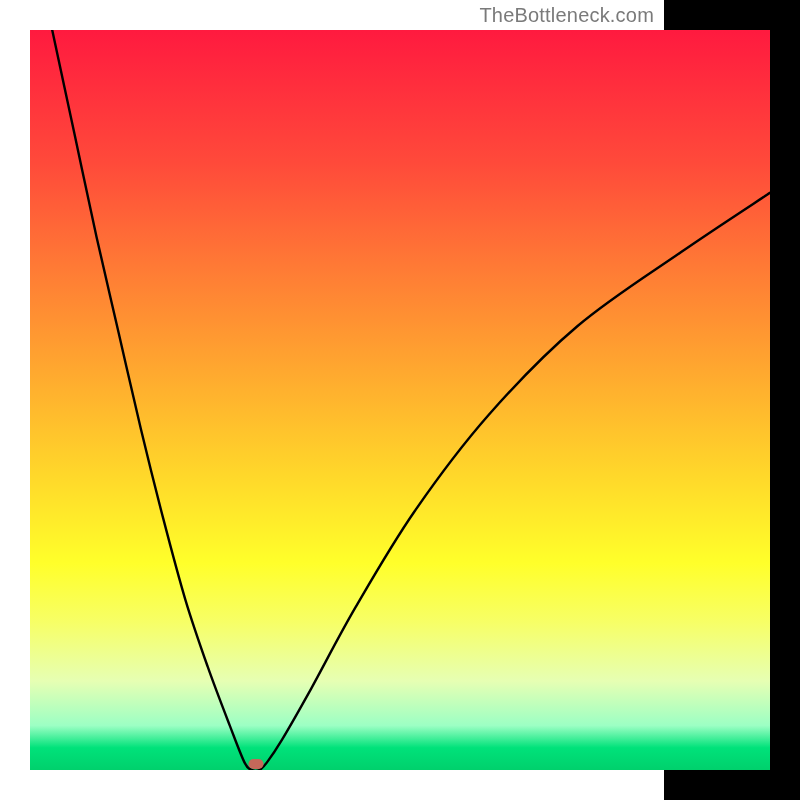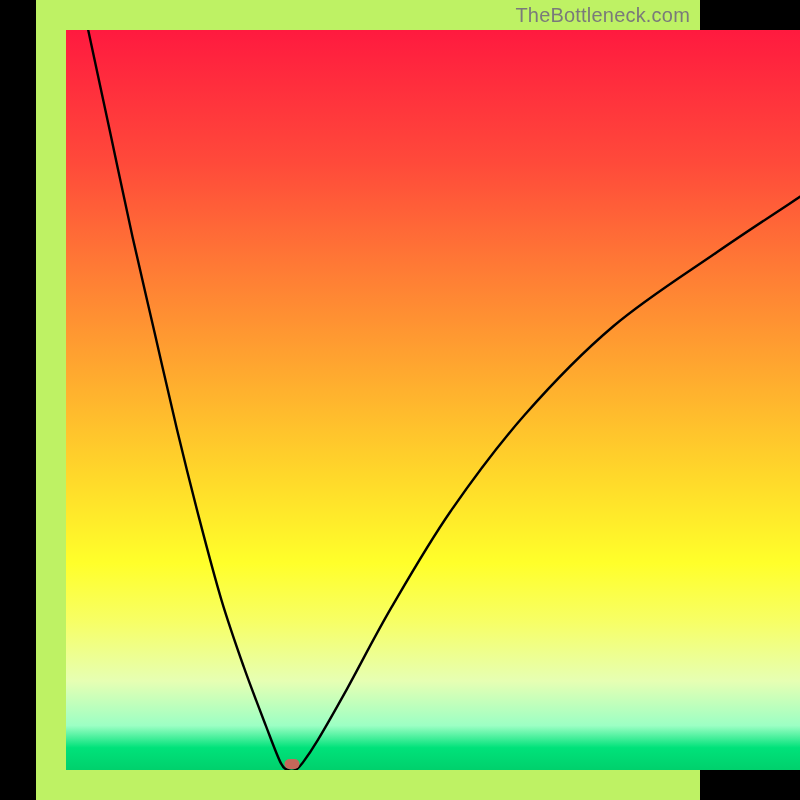--- a/index.html
+++ b/index.html
@@ -10,22 +10,21 @@
     background: #000;
     font-family: Arial, Helvetica, sans-serif;
     overflow: hidden;
   }
   .frame {
     position: absolute;
     left: 0;
     top: 0;
     width: 664px;
     height: 800px;
-    background: #bef264;
-    margin-left: 36px;
+    background: #ffffff;
   }
   .plot-area {
     position: absolute;
     left: 30px;
     top: 30px;
     width: 740px;
     height: 740px;
     background: linear-gradient(to bottom,
       #ff1a3f 0%,
       #ff4a3a 18%,

